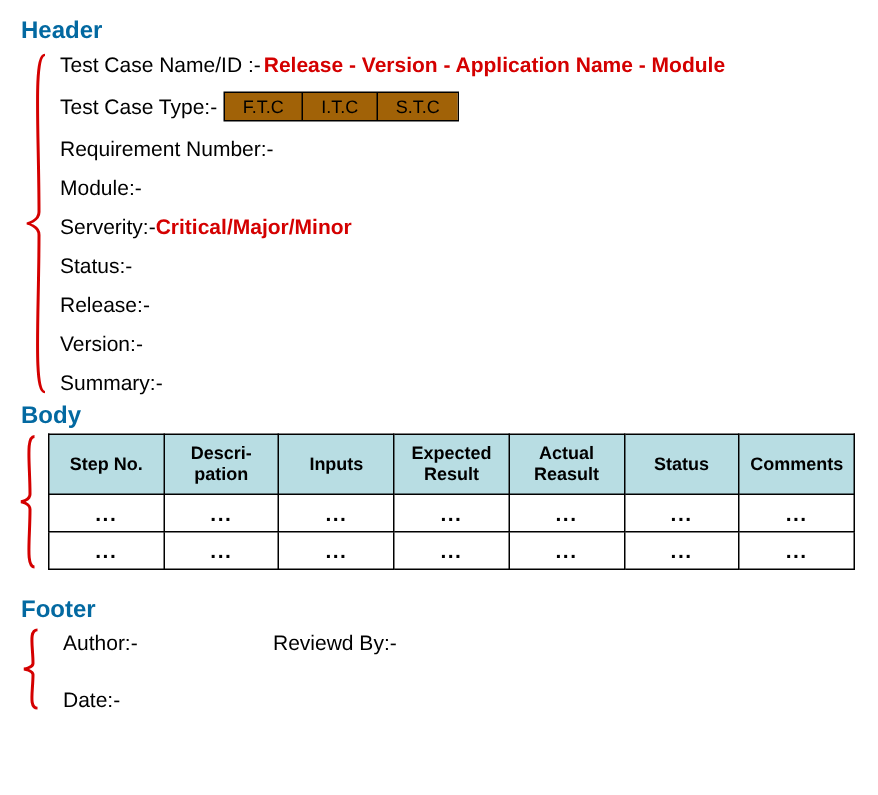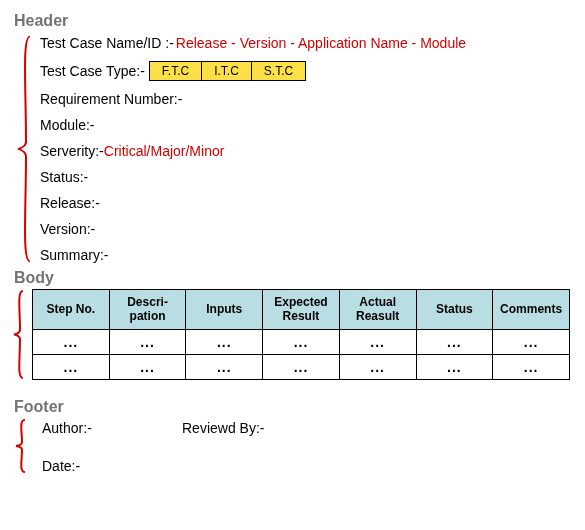--- a/index.html
+++ b/index.html
@@ -6,21 +6,21 @@
   body {
     margin: 0;
     padding: 10px 15px 15px 10px;
     font-family: "Segoe UI", Arial, sans-serif;
     font-size: 14px;
     color: #000;
     width: 585px;
     background: #fff;
   }
   .section-title {
-    color: #737373;
+    color: #0369a1;
     font-weight: 600;
     font-size: 16px;
     margin: 2px 0 2px 4px;
   }
   .braced {
     position: relative;
     padding-left: 30px;
   }
   .brace {
     position: absolute;
@@ -32,29 +32,29 @@
   .brace svg { width: 100%; height: 100%; }
   .header-fields { padding-left: 30px; }
   .field-row {
     margin: 5px 0 10px 0;
     display: flex;
     align-items: center;
     flex-wrap: wrap;
   }
   .field-row.tight { margin: 4px 0 6px 0; }
   .field-label { white-space: nowrap; }
-  .red-text { color: #d40000; font-weight: 400; }
+  .red-text { color: #d40000; font-weight: 700; }
   .type-boxes {
     display: inline-flex;
     border: 1px solid #000;
     margin-left: 4px;
     font-size: 12px;
   }
   .type-box {
-    background: #fde047;
+    background: #a16207;
     padding: 2px 12px;
     border-right: 1px solid #000;
     text-align: center;
   }
   .type-box:last-child { border-right: none; }
   table.steps {
     border-collapse: collapse;
     width: 100%;
     table-layout: fixed;
     font-size: 12px;

